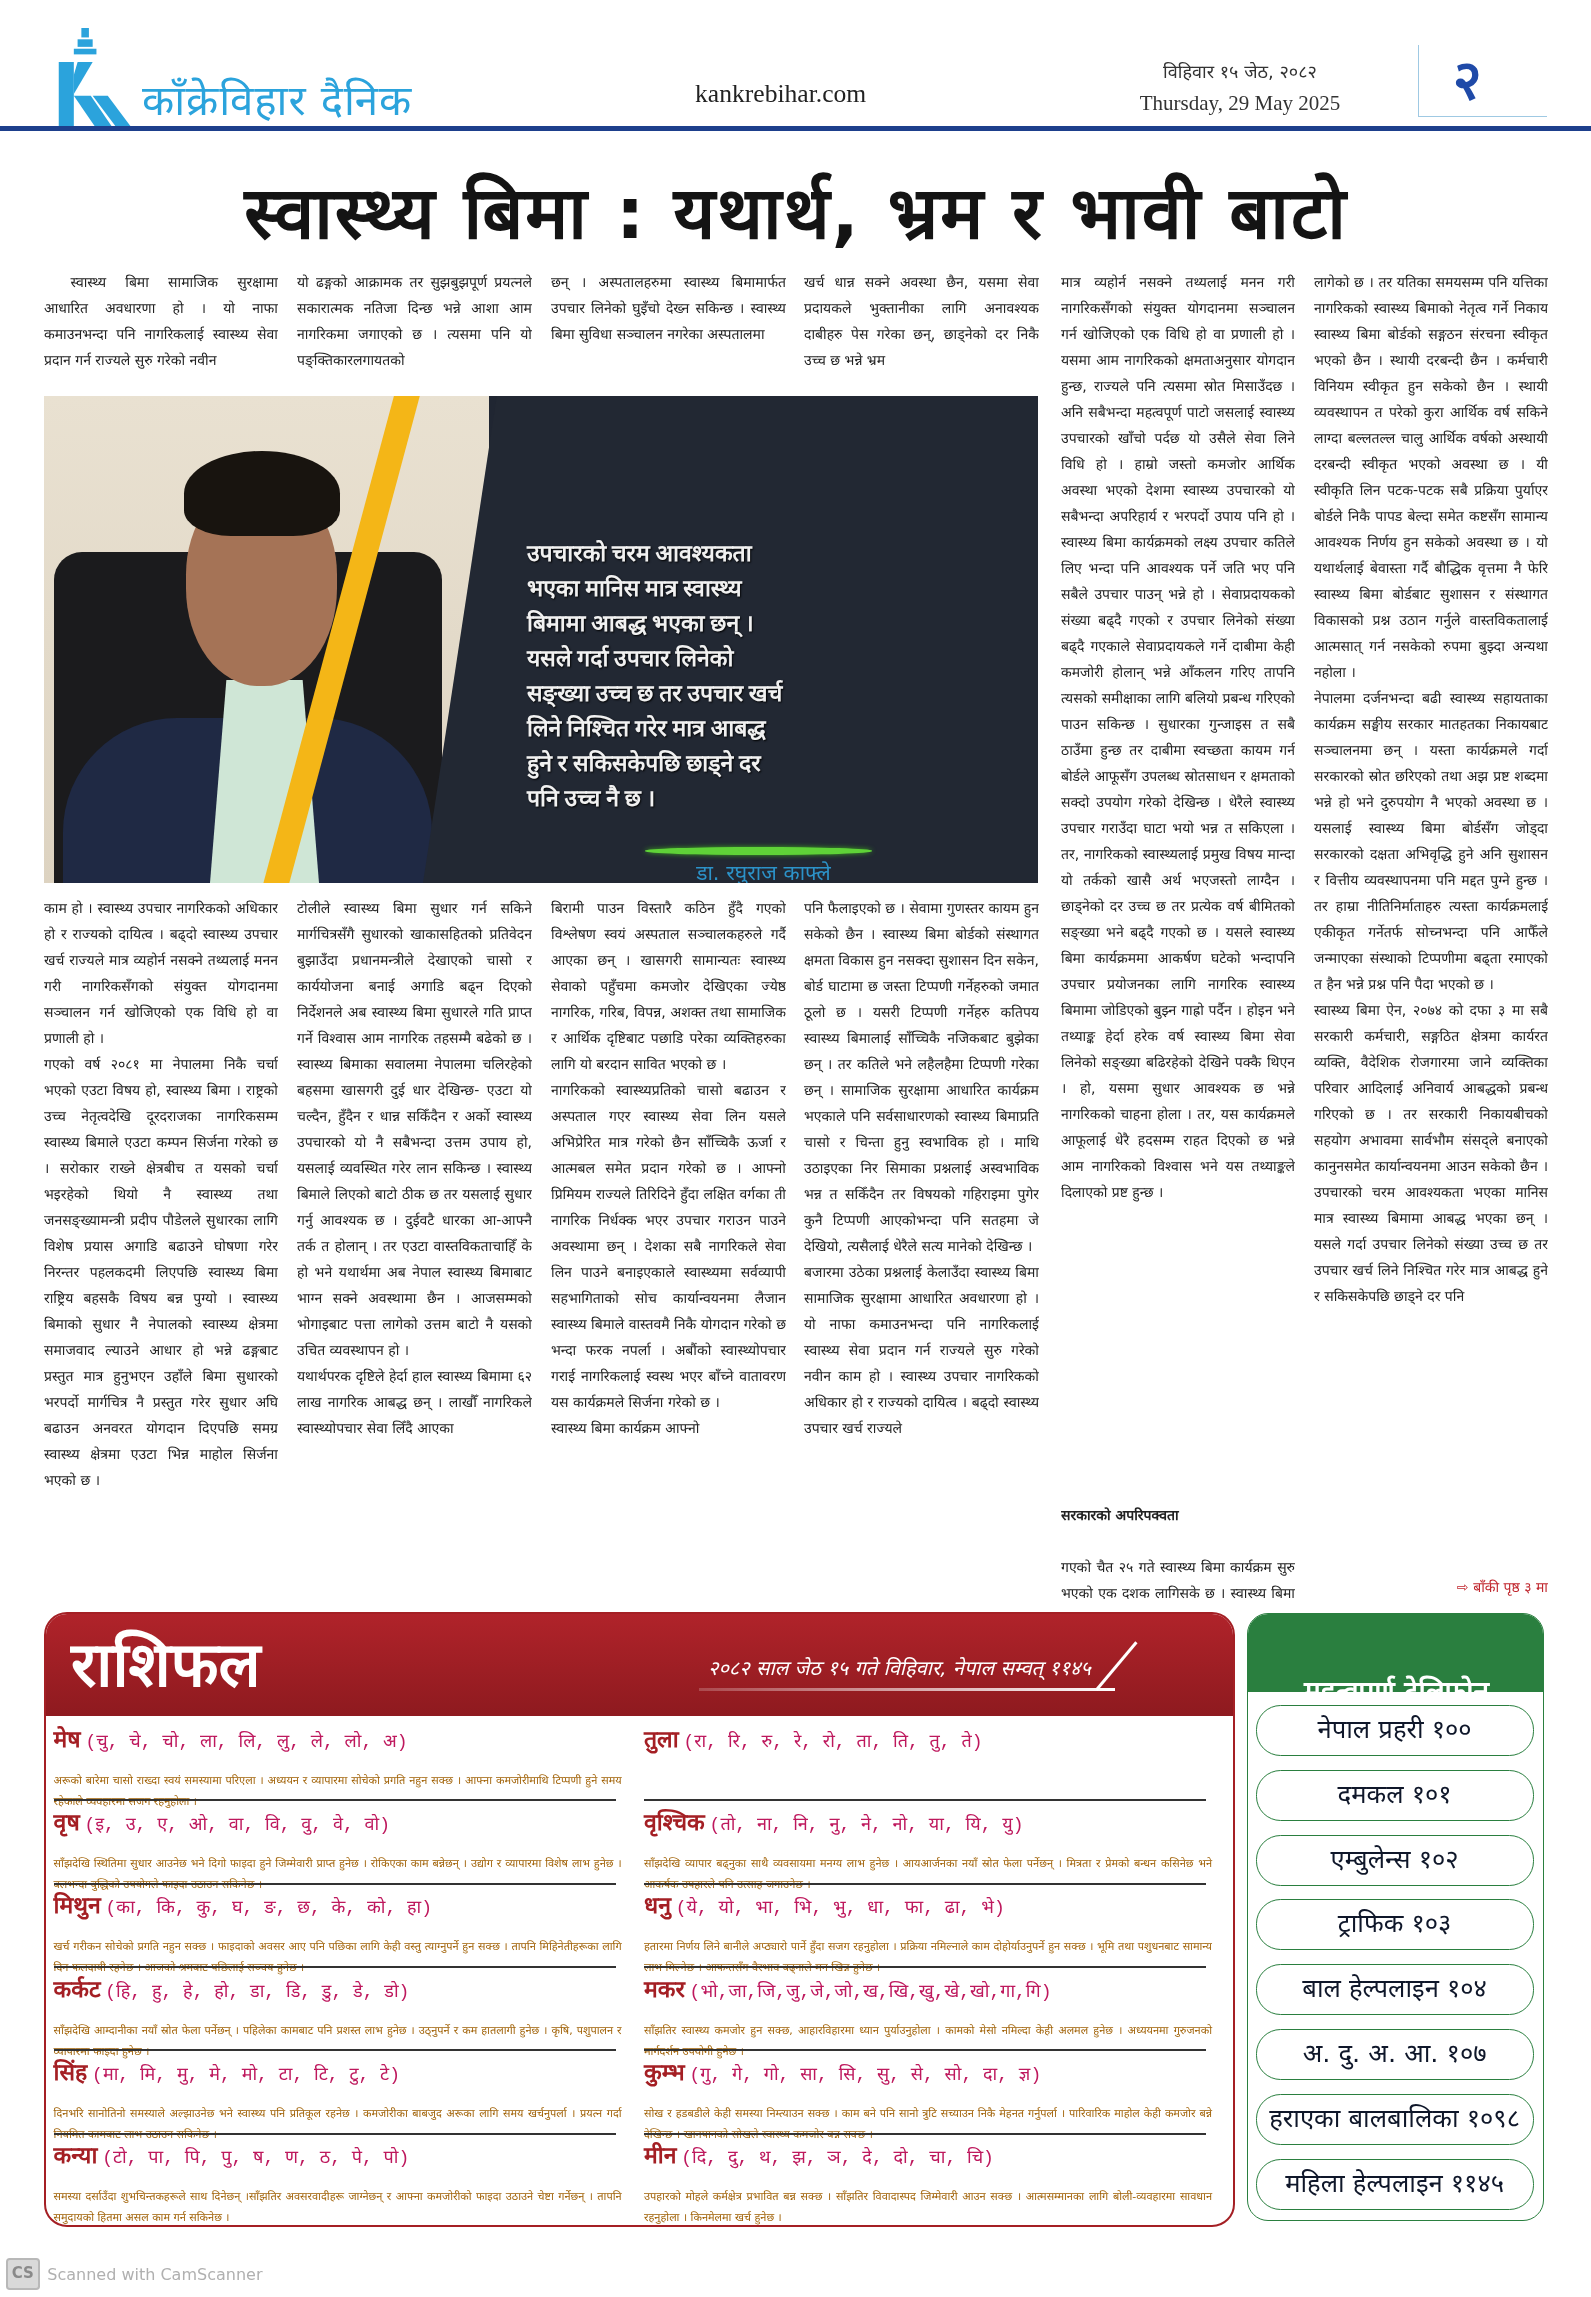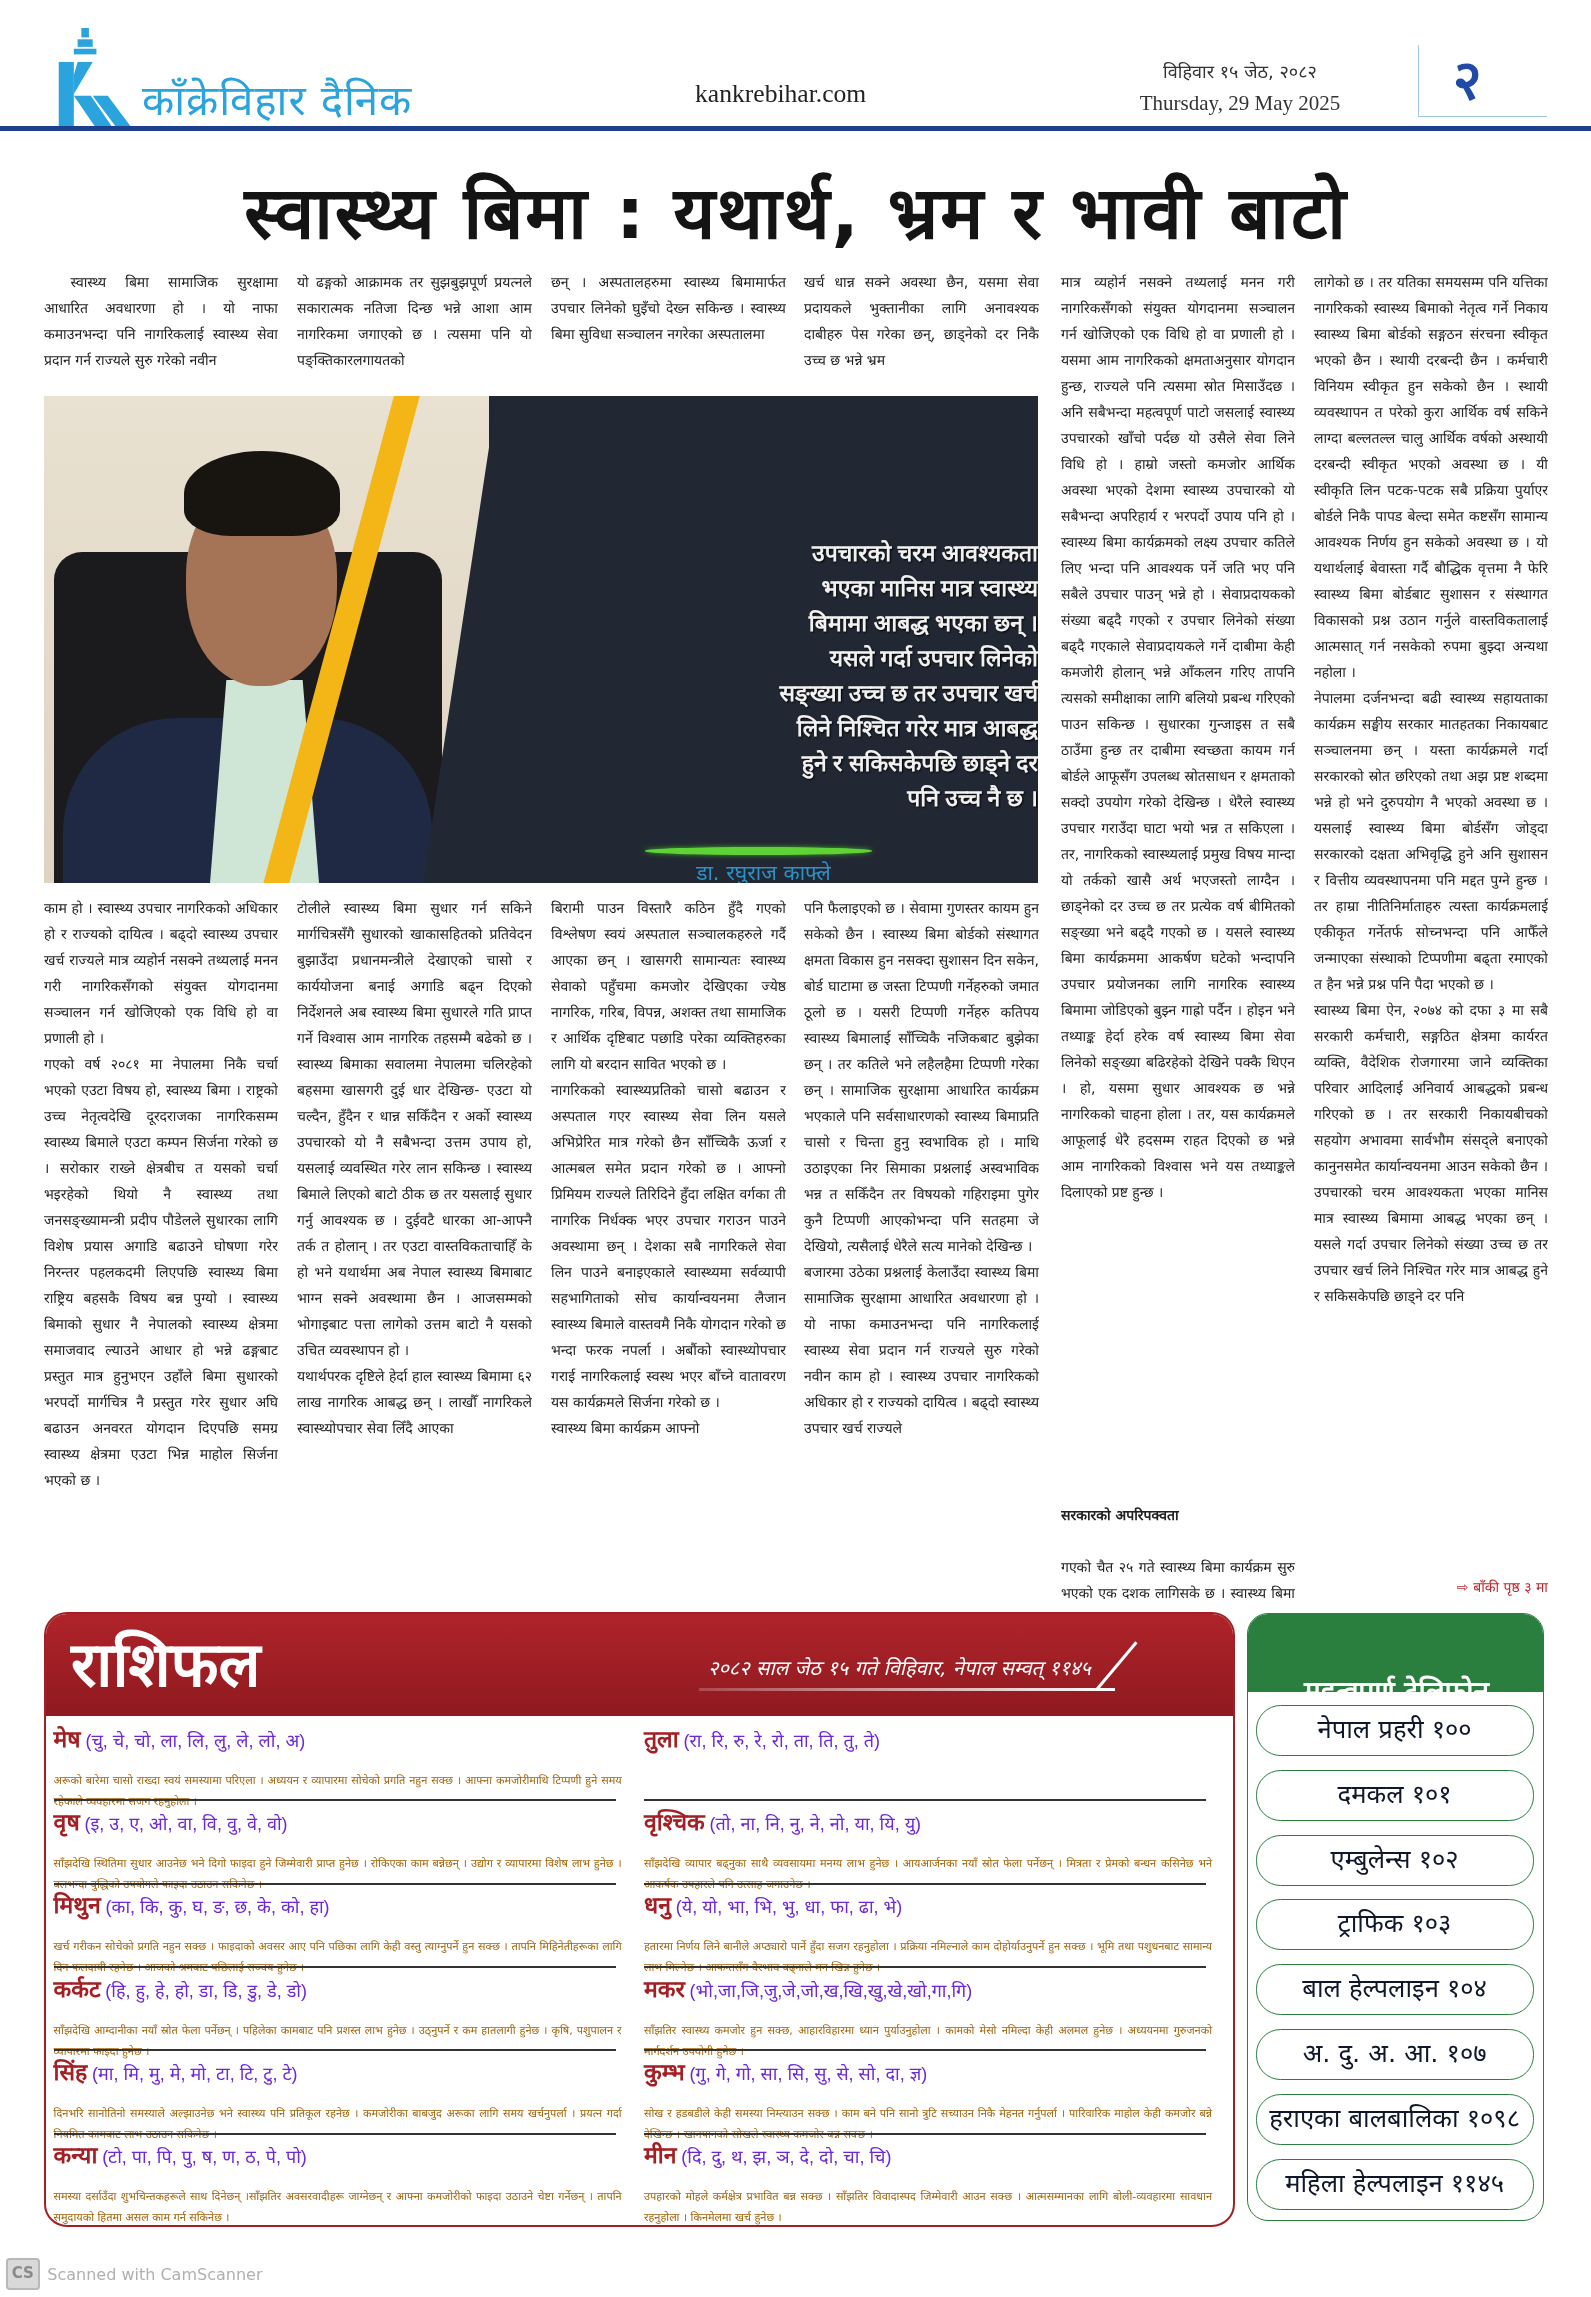--- a/index.html
+++ b/index.html
@@ -28,34 +28,34 @@
   
   .photo-card { position: absolute; left: 44px; top: 396px; width: 994px; height: 487px; overflow: hidden; background: #202632; }
   .photo-left { position: absolute; left: 0; top: 0; width: 445px; height: 487px; background: linear-gradient(180deg, #e9e1d1 0%, #ddd3c1 100%); }
   .chair { position: absolute; left: 9.5px; top: 156px; width: 388px; height: 331px; background: #1b1b1d; border-radius: 28px 28px 0 0; }
   .jacket { position: absolute; left: 19px; top: 322px; width: 369px; height: 189px; background: #1f2944; border-radius: 114px 114px 0 0; }
   .shirt { position: absolute; left: 166px; top: 284px; width: 109px; height: 203px; background: #cfe6d6; clip-path: polygon(15% 0, 85% 0, 100% 100%, 0 100%); }
   .face { position: absolute; left: 142px; top: 87px; width: 151px; height: 203px; background: #a57356; border-radius: 45% 45% 48% 48%; }
   .hair { position: absolute; left: 140px; top: 55px; width: 156px; height: 85px; background: #18140f; border-radius: 50% 50% 30% 30%; }
   .stripe { position: absolute; left: 355px; top: -19px; width: 24.6px; height: 549px; background: #f4b617; transform: rotate(15deg); transform-origin: top left; }
   .dark-panel { position: absolute; left: 379px; top: 0; width: 615px; height: 487px; background: #222833; clip-path: polygon(12% 0, 100% 0, 100% 100%, 0 100%); }
-  .quote { position: absolute; left: 483px; top: 140px; width: 511px; text-align: right; font-family: Liberation Sans, sans-serif; font-weight: bold; font-size: 23px; line-height: 35px; color: #f1f1f1; white-space: pre-line; text-shadow: 0.9px 0.9px 1.9px #000; }
+  .quote { position: absolute; left: 483px; top: 140px; width: 511px; text-align: left; font-family: Liberation Serif, serif; font-weight: bold; font-size: 23px; line-height: 35px; color: #f1f1f1; white-space: pre-line; text-shadow: 0.9px 0.9px 1.9px #000; }
   .quote-bar { position: absolute; left: 601px; top: 451px; width: 227px; height: 7.6px; background: #5fd238; border-radius: 50%; box-shadow: 0 0 5.7px #3faa20; }
   .quote-author { position: absolute; left: 530px; top: 462px; width: 379px; text-align: center; font-family: "DejaVu Sans", sans-serif; font-size: 21px; color: #2c92c8; }
 
   
   .rashifal { position: absolute; left: 44px; top: 1612px; width: 1191px; height: 615px; border: 2.8px solid #a41f24; border-radius: 23px; overflow: hidden; }
   .rashifal-head { position: absolute; left: 0; top: 0; width: 1191px; height: 102px; background: linear-gradient(180deg, #b0232a 0%, #8e1a1f 100%); }
   .rashifal-title { position: absolute; left: 17px; top: 5.7px; font-family: "DejaVu Sans", sans-serif; font-weight: bold; font-size: 62px; color: #ffffff; margin-left: 8px; }
   .rashifal-date { position: absolute; left: 662px; top: 40px; font-family: "DejaVu Sans", sans-serif; font-style: italic; font-size: 20px; color: #ffffff; }
   .rashifal-date-line { position: absolute; left: 653px; top: 74px; width: 416px; height: 2.8px; background: linear-gradient(90deg, rgba(255,255,255,0.2), #ffffff); }
   .rashifal-date-slash { position: absolute; left: 1069px; top: 21px; width: 2.8px; height: 62px; background: #ffffff; transform: rotate(40deg); }
   .sign { position: absolute; width: 568px; }
   .sign-name { font-family: "DejaVu Sans", sans-serif; font-weight: bold; font-size: 23px; color: #a41f24; }
-  .sign-letters { font-family: Liberation Sans, sans-serif; font-size: 18px; color: #6d28d9; }
+  .sign-letters { font-family: Liberation Mono, monospace; font-size: 18px; color: #be185d; }
   .sign-text { font-family: "DejaVu Sans", sans-serif; font-size: 11px; line-height: 21px; color: #a16207; margin-top: 16px; text-align: justify; }
   .sign-rule { position: absolute; height: 1.9px; background: #333; width: 562px; }
 
   
   .phones { position: absolute; left: 1247px; top: 1613px; width: 297px; height: 608px; border: 1.9px solid #2a7f3f; border-radius: 21px; overflow: hidden; background: #fff; }
   .phones-head { position: absolute; left: 0; top: 0; width: 297px; height: 78px; background: #2a7f3f; }
   .phones-title { position: absolute; left: 0; top: 13.2px; width: 297px; text-align: center; font-family: "DejaVu Sans", sans-serif; font-weight: bold; font-size: 28px; color: #ffffff; margin-top: 44px; }
   .phone-pill { position: absolute; left: 7.6px; width: 278px; height: 51px; border: 1.9px solid #2a7f3f; border-radius: 24.6px; text-align: center; font-family: "DejaVu Sans", sans-serif; font-size: 25.6px; line-height: 47px; color: #0f172a; white-space: nowrap; overflow: hidden; }
 
   

